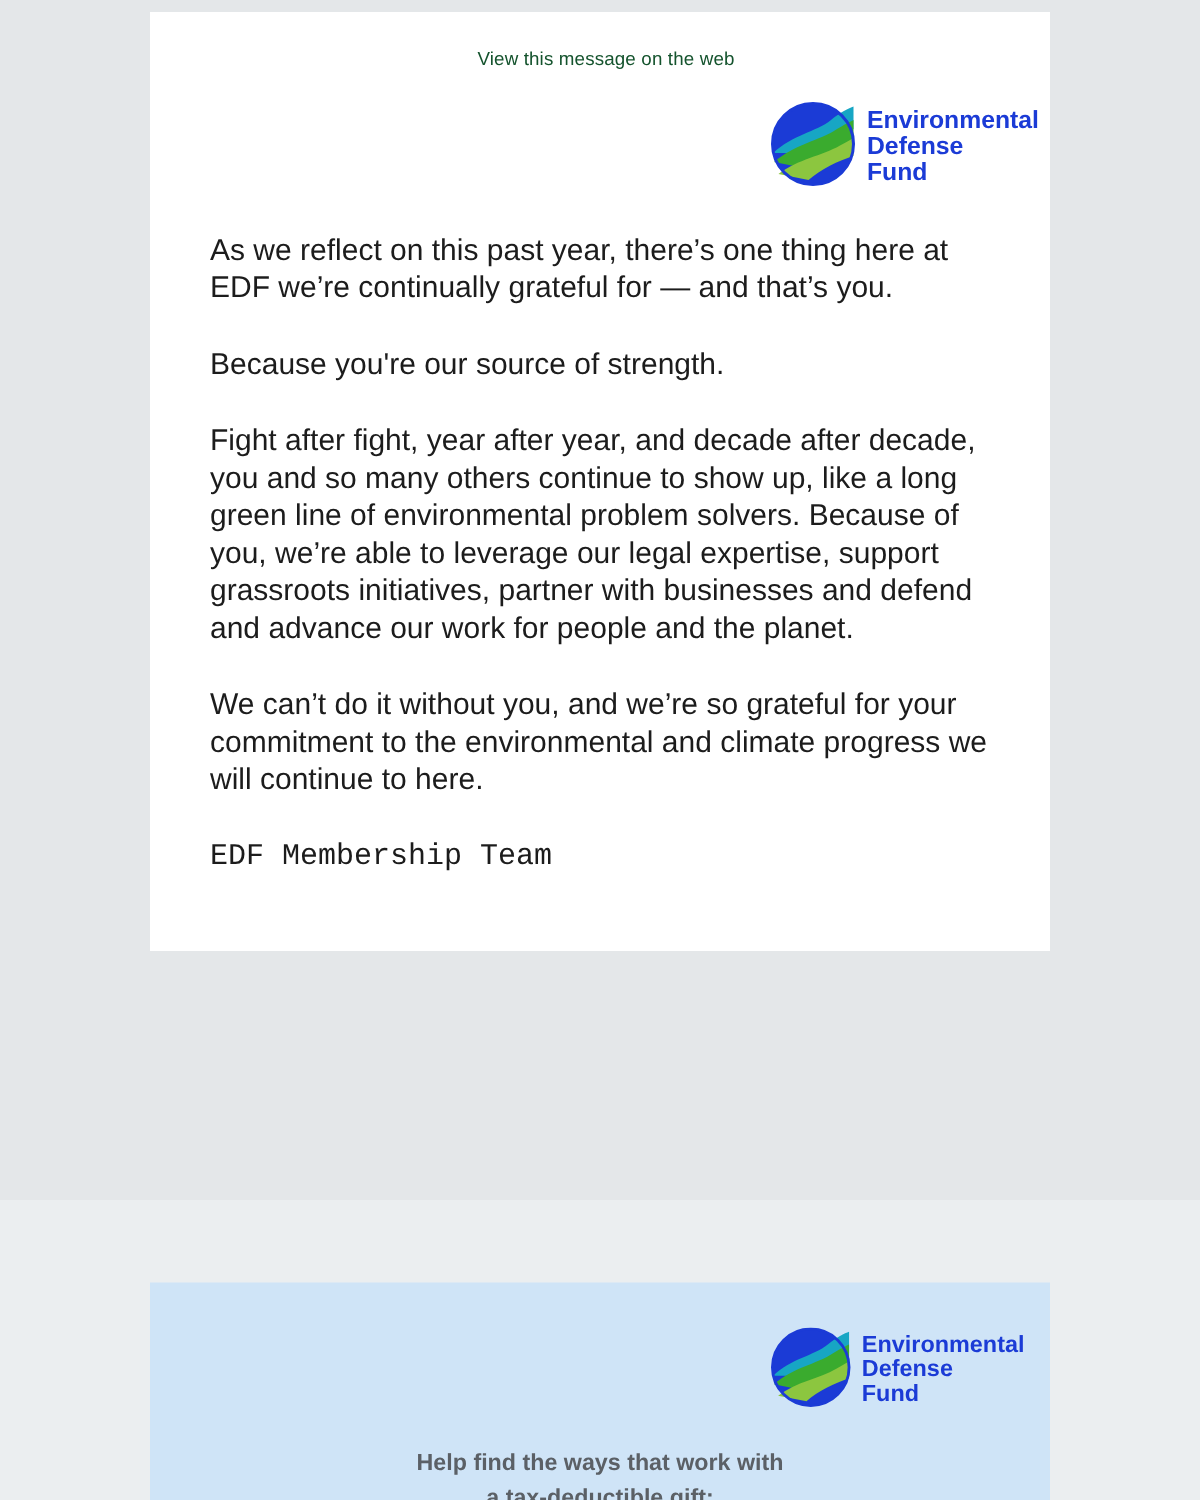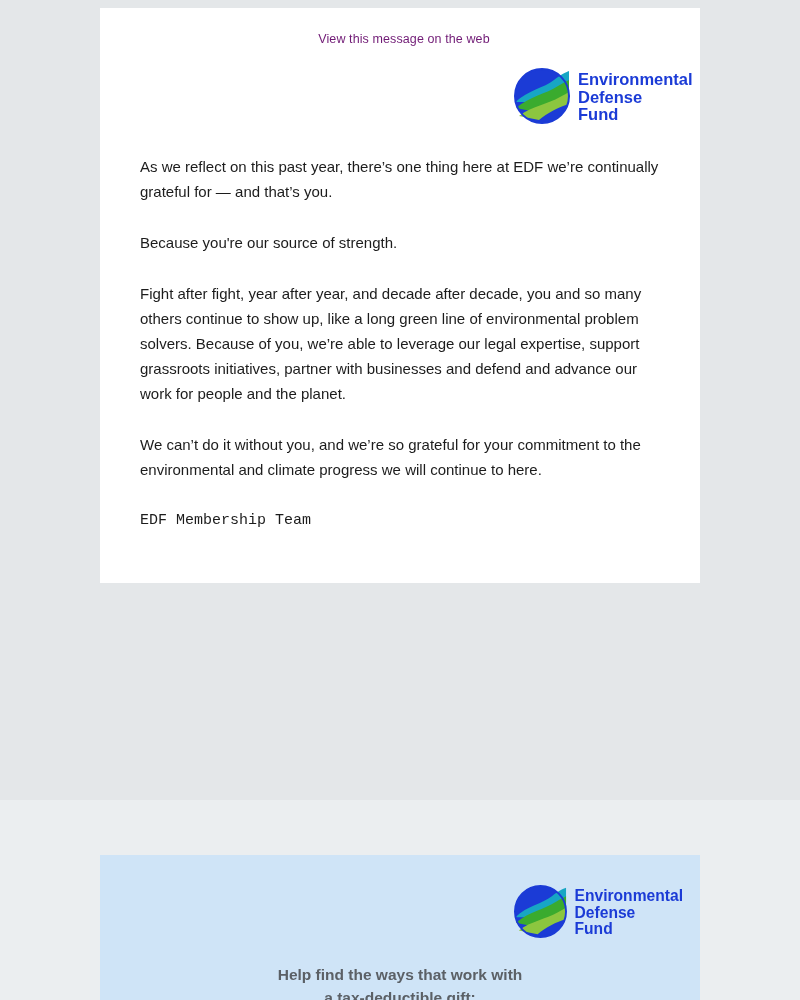--- a/index.html
+++ b/index.html
@@ -30,41 +30,41 @@
   .email {
     position: absolute;
     left: 100px;
     top: 8px;
     width: 600px;
     background: #ffffff;
   }
   .preheader {
     text-align: center;
     font-size: 12.5px;
-    color: #701a75;
+    color: #14532d;
     padding: 24px 20px 6px 28px;
     letter-spacing: 0.1px;
   }
   .logo-wrap {
     text-align: right;
     padding: 16px 0 26px 0;
   }
   .logo {
     display: inline-block;
     position: relative;
     width: 186px;
     height: 56px;
   }
   .logo svg {
     display: block;
   }
   .body-copy {
     padding: 0 40px 40px 40px;
     color: #1c1c1c;
-    font-size: 15px;
+    font-size: 20px;
     line-height: 25px;
   }
   .body-copy p {
     margin: 0 0 26px 0;
   }
   .body-copy p.bold {
     font-weight: normal;
   }
   .body-copy p.sig-thanks {
     margin-bottom: 24px;

